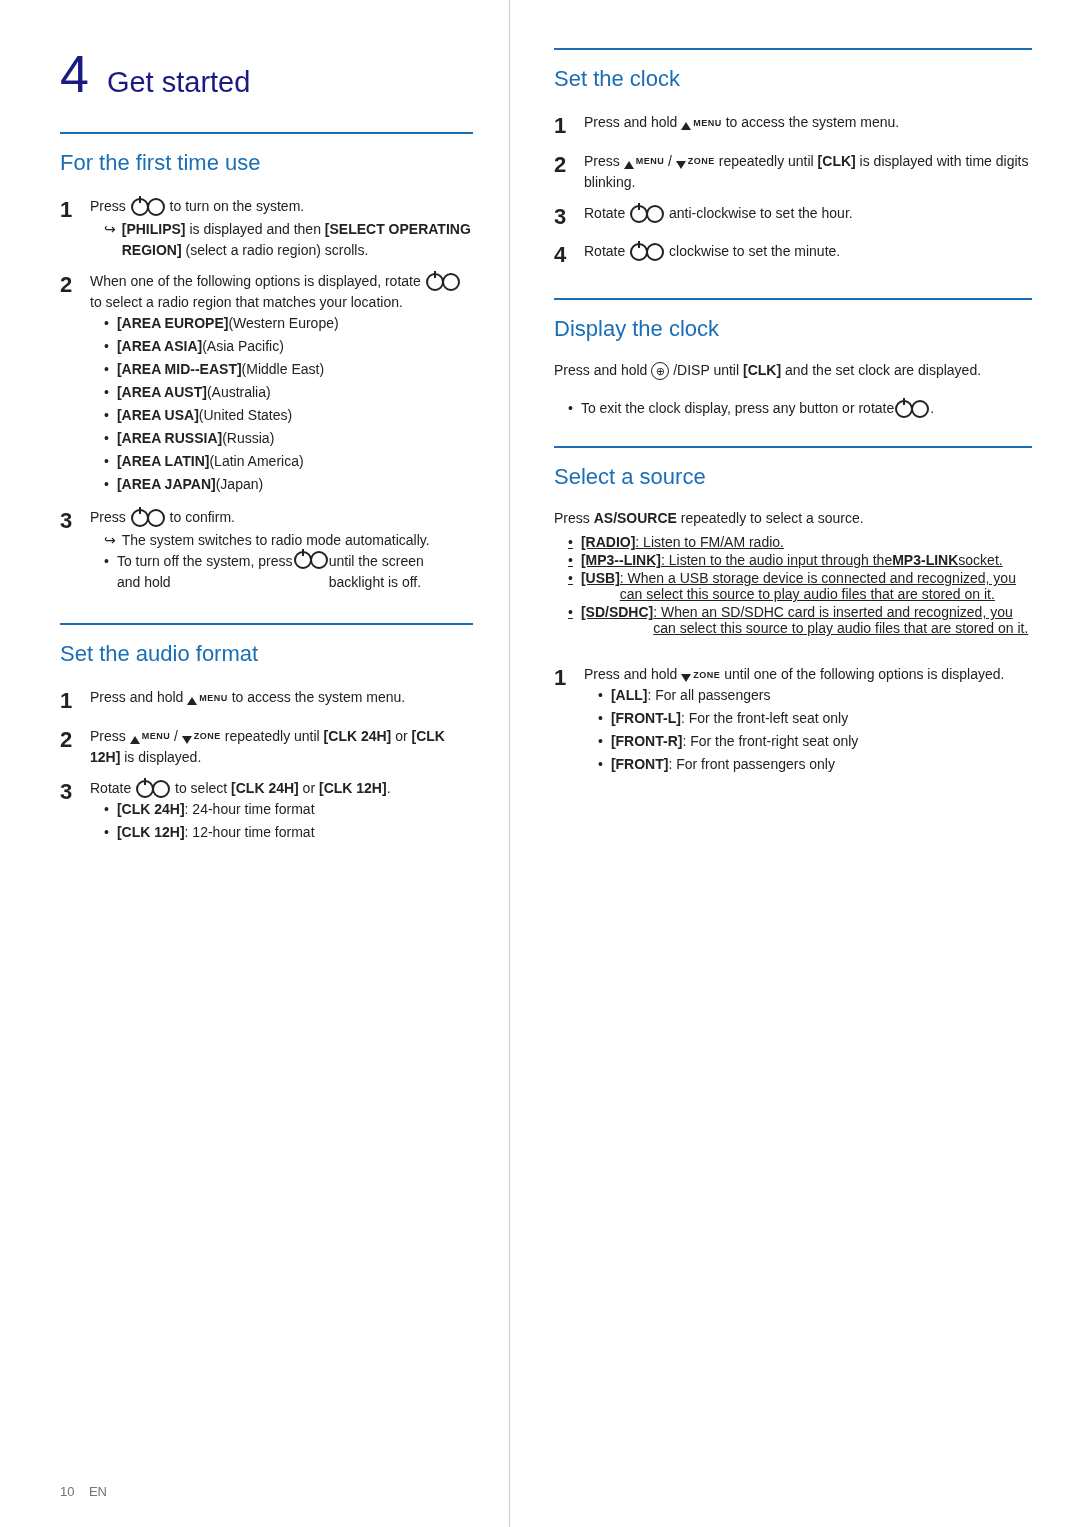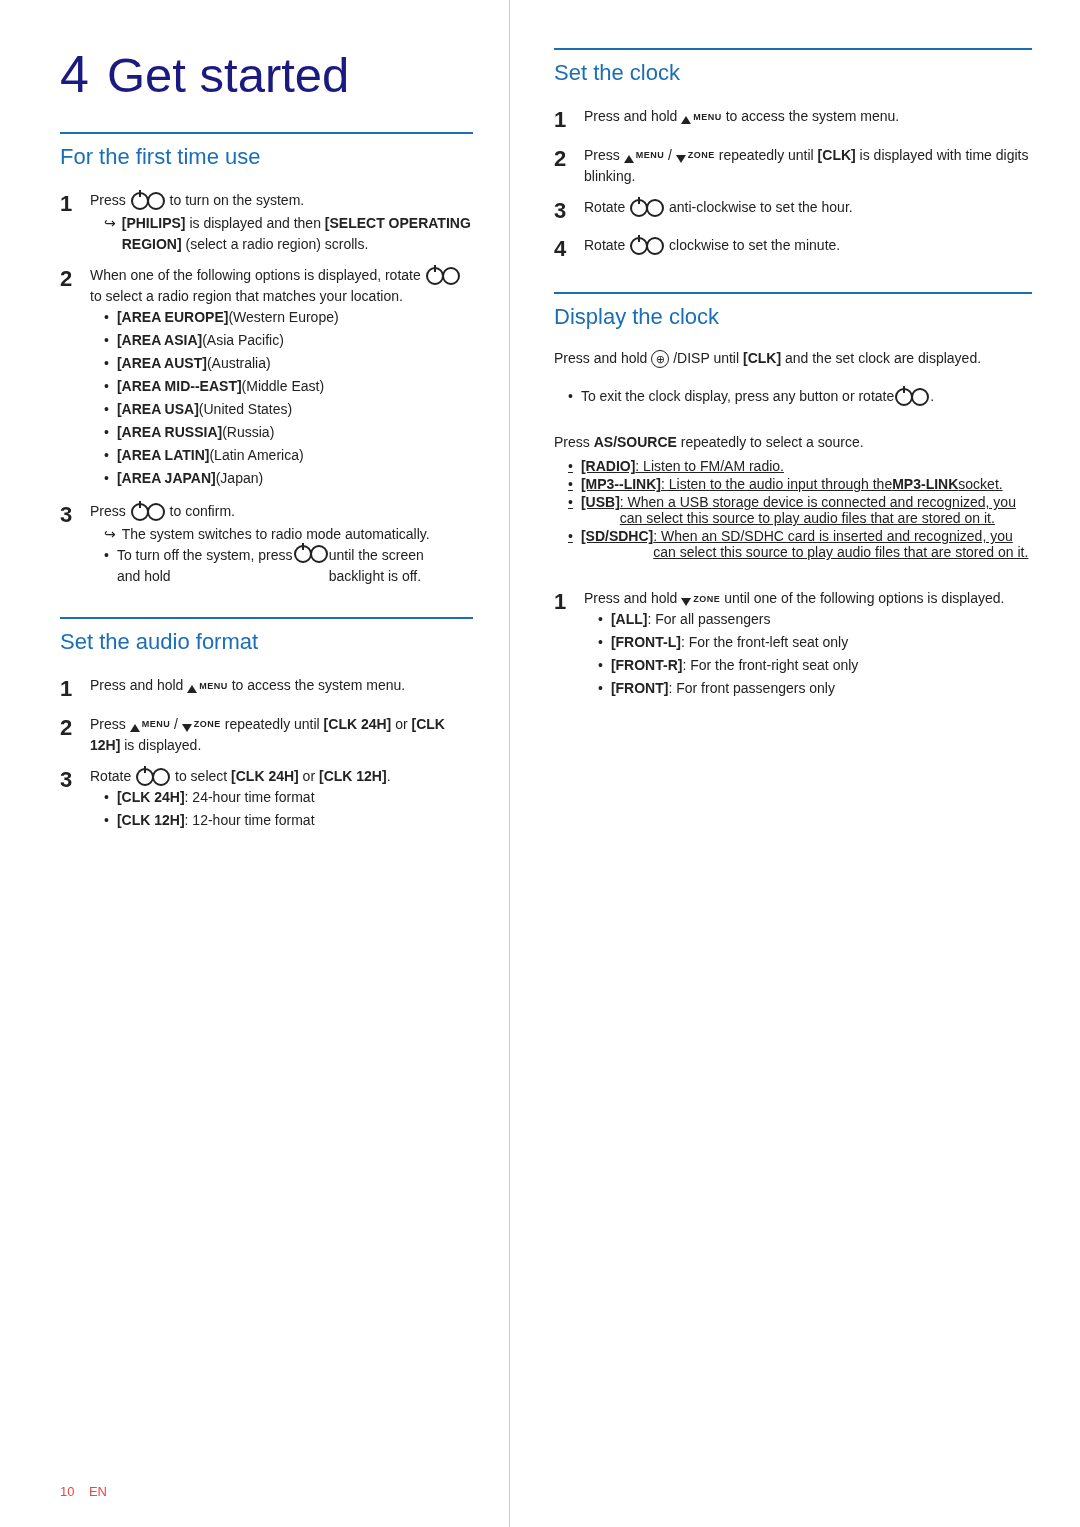--- a/index.html
+++ b/index.html
@@ -39,35 +39,35 @@
       gap: 18px;
       margin-bottom: 32px;
     }
     .chapter-num {
       font-size: 52px;
       font-weight: 300;
       color: #1a1a80;
       line-height: 1;
     }
     .chapter-title {
-      font-size: 49px;
+      font-size: 29px;
       font-weight: 300;
       color: #1a1a80;
       line-height: 1;
     }
 
     
     .section-heading {
       font-size: 22px;
       font-weight: normal;
       color: #1a6eb5;
       margin-bottom: 14px;
       padding-bottom: 6px;
       border-top: 2px solid #1a6eb5;
-      padding-top: 10px;
+      padding-top: 16px;
     }
     .step {
       display: flex;
       align-items: flex-start;
       margin-bottom: 10px;
     }
     .step-num {
       font-size: 22px;
       font-weight: bold;
       color: #222;
@@ -188,21 +188,21 @@
     .section-block {
       margin-bottom: 28px;
     }
 
     
     .page-footer {
       position: absolute;
       bottom: 28px;
       left: 60px;
       font-size: 13px;
-      color: #ef4444;
+      color: #737373;
     }
   </style>
 </head>
 <body>
 
 <div class="page" style="position:relative;">
 
   <div class="col-left">
 
     <div class="chapter-heading">
@@ -230,22 +230,22 @@
       <div class="step">
         <span class="step-num">2</span>
         <div class="step-content">
           When one of the following options is displayed, rotate <span class="icon-combined">
               <span class="icon-power"></span>
               <span class="icon-knob"></span>
             </span> to select a radio region that matches your location.
           <ul class="bullet-list">
             <li><b>[AREA EUROPE]</b> (Western Europe)</li>
             <li><b>[AREA ASIA]</b> (Asia Pacific)</li>
+            <li><b>[AREA MID--EAST]</b> (Middle East)</li>
             <li><b>[AREA AUST]</b> (Australia)</li>
-            <li><b>[AREA MID--EAST]</b> (Middle East)</li>
             <li><b>[AREA USA]</b> (United States)</li>
             <li><b>[AREA RUSSIA]</b> (Russia)</li>
             <li><b>[AREA LATIN]</b> (Latin America)</li>
             <li><b>[AREA JAPAN]</b> (Japan)</li>
           </ul>
         </div>
       </div>
 
       <div class="step">
         <span class="step-num">3</span>
@@ -366,20 +366,21 @@
       </p>
       <ul class="bullet-list" style="margin-top:20px;">
         <li>To exit the clock display, press any button or rotate <span class="icon-combined">
               <span class="icon-power"></span>
               <span class="icon-knob"></span>
             </span>.</li>
       </ul>
     </div>
 
     <div class="section-block">
+      <div class="section-heading">Select a source</div>
       <p>Press <b>AS/SOURCE</b> repeatedly to select a source.</p>
       <ul class="bullet-list" style="margin-top:8px;text-decoration:underline;">
         <li><b>[RADIO]</b>: Listen to FM/AM radio.</li>
         <li><b>[MP3--LINK]</b>: Listen to the audio input through the <b>MP3-LINK</b> socket.</li>
         <li><b>[USB]</b>: When a USB storage device is connected and recognized, you can select this source to play audio files that are stored on it.</li>
         <li><b>[SD/SDHC]</b>: When an SD/SDHC card is inserted and recognized, you can select this source to play audio files that are stored on it.</li>
       </ul>
     </div>
 
     <div class="section-block">

